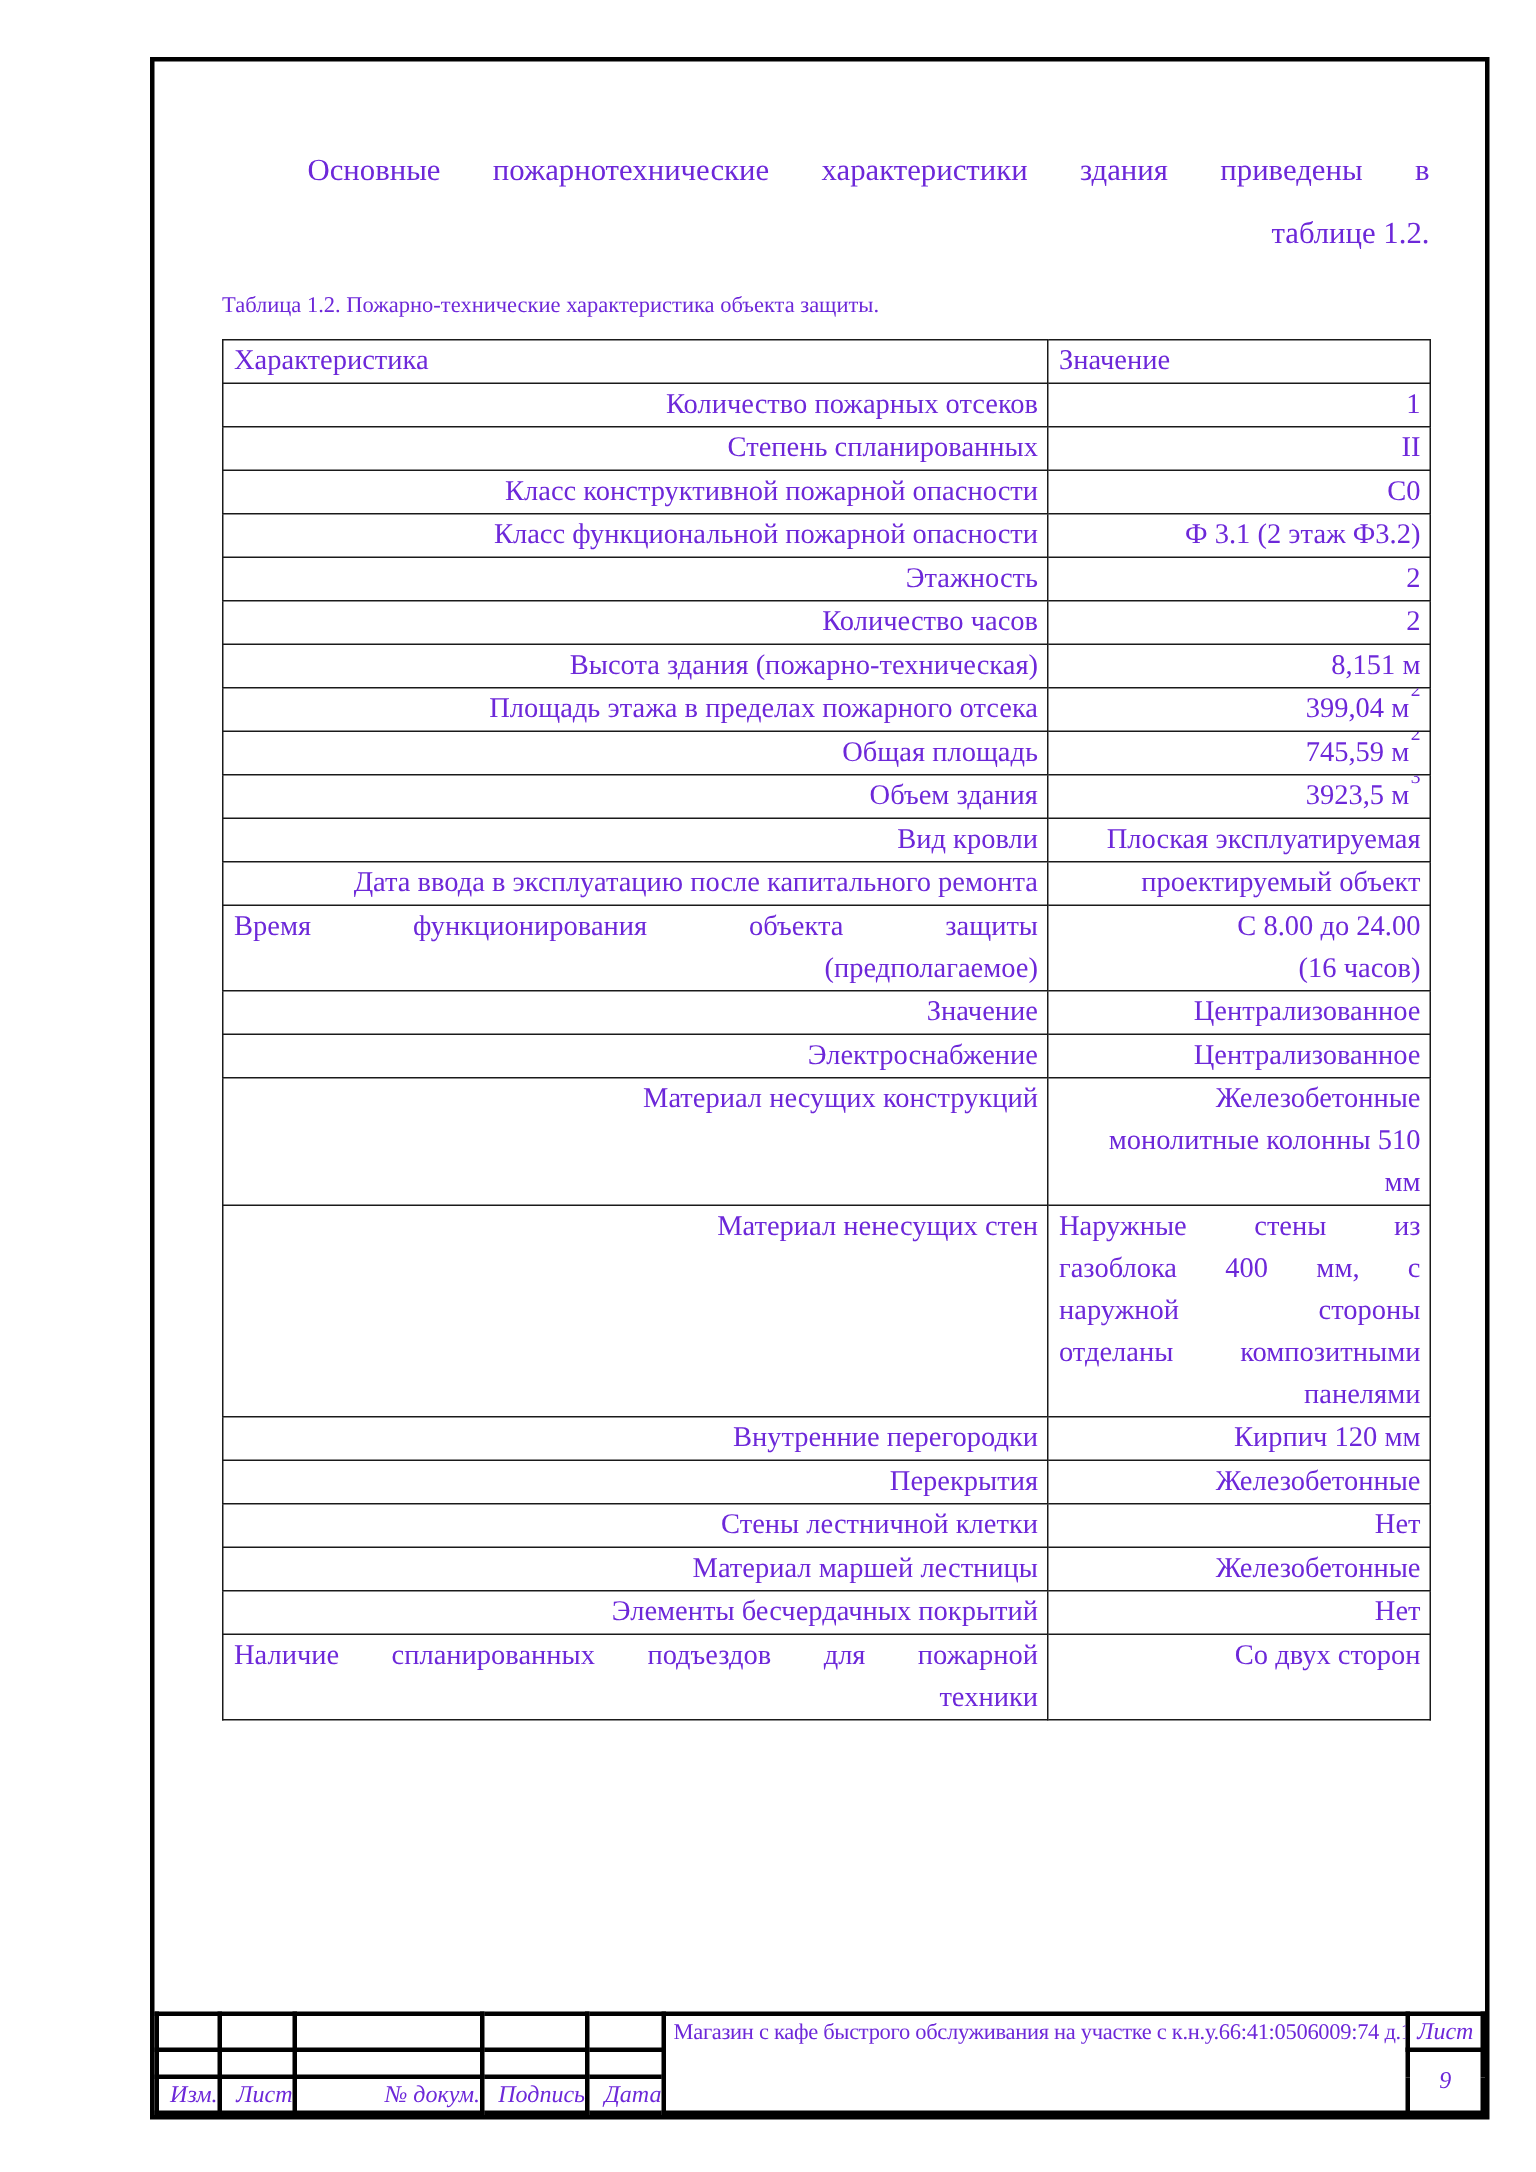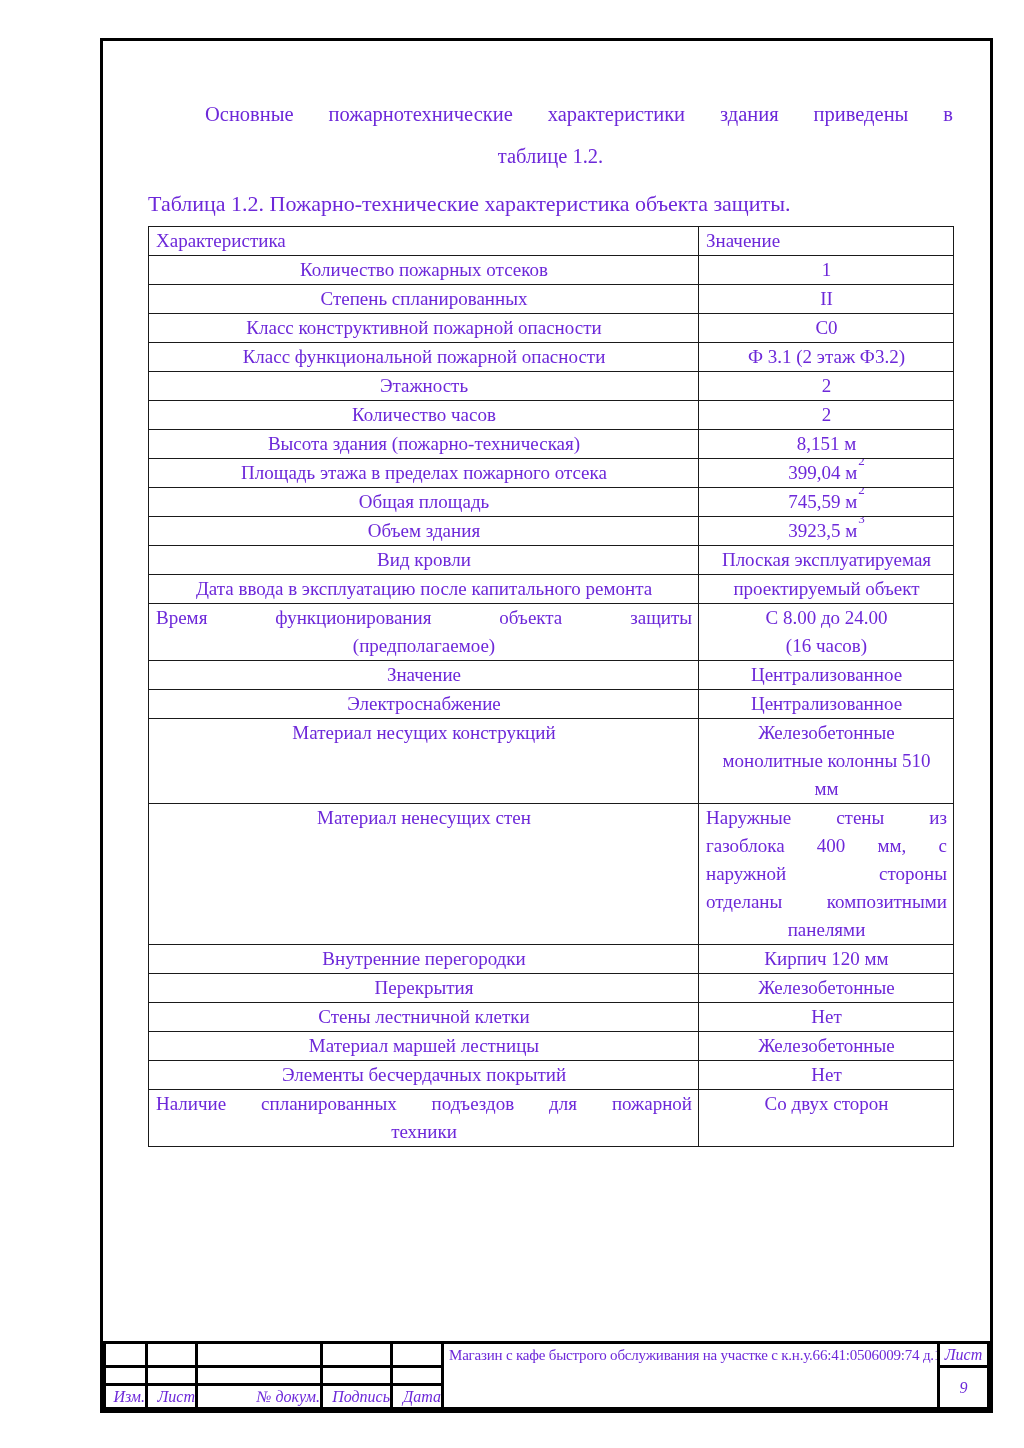--- a/index.html
+++ b/index.html
@@ -11,40 +11,40 @@
   }
   .frame {
     position: absolute; left: 100px; top: 38px;
     width: 893px; height: 1375px;
     border: 3px solid #000; box-sizing: border-box;
   }
   .content { position: absolute; left: 45px; top: 0; width: 805px; }
 
   .intro { margin-top: 52px; font-size: 20.5px; line-height: 42px; width: 805px; }
   .intro-l1 { text-indent: 57px; text-align: justify; text-align-last: justify; }
-  .intro-l2 { text-align: center; }
-
-  .caption { margin-top: 14px; font-size: 22px; line-height: 26px; text-align: left; }
+  .intro-l2 { text-align: right; }
+
+  .caption { margin-top: 14px; font-size: 15px; line-height: 26px; text-align: left; }
 
   table.chars {
     border-collapse: collapse; table-layout: fixed;
     width: 805px; margin-top: 9px;
   }
   table.chars col.c1 { width: 550px; }
   table.chars col.c2 { width: 255px; }
   table.chars th, table.chars td {
     border: 1.5px solid #1a1a1a;
     padding: 0 6px 0 7px;
     vertical-align: top;
     font-size: 19px; line-height: 28px;
     overflow: hidden;
   }
   table.chars th { text-align: left; font-weight: normal; }
   .jline { text-align: justify; text-align-last: justify; }
-  .nline { text-align: center; }
+  .nline { text-align: right; }
   table.chars sup { font-size: 13px; line-height: 0; position: relative; top: -7px; margin-left: 1px; }
 
   table.titleblock {
     position: absolute; left: 0; right: 0; bottom: 0;
     width: 100%;
     border-collapse: collapse; table-layout: fixed;
   }
   table.titleblock td {
     border: 3px solid #000;
     padding: 0; overflow: hidden;

